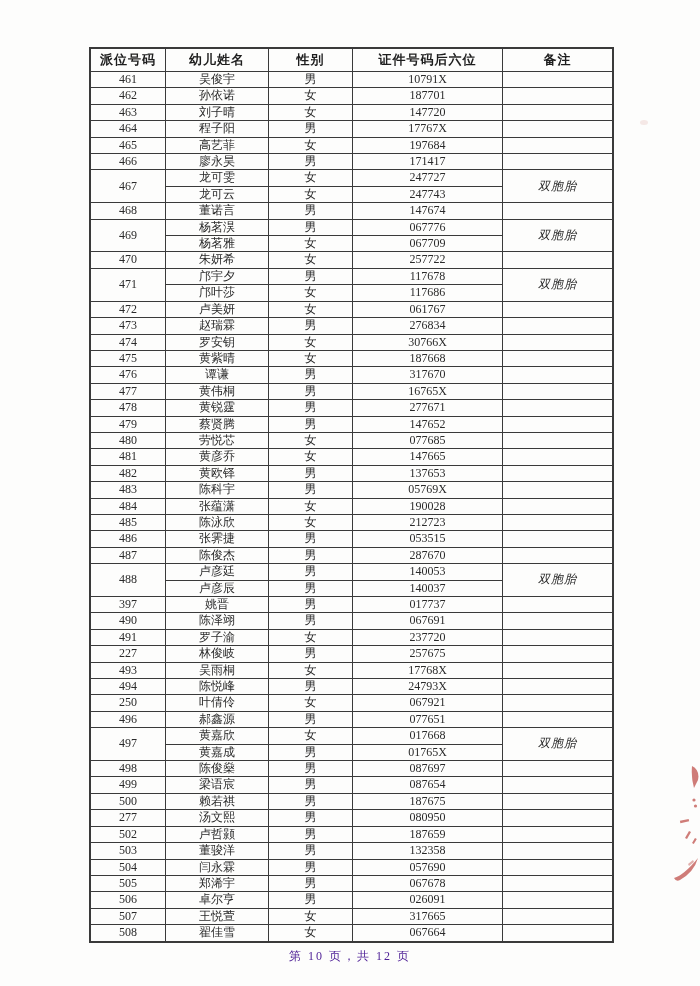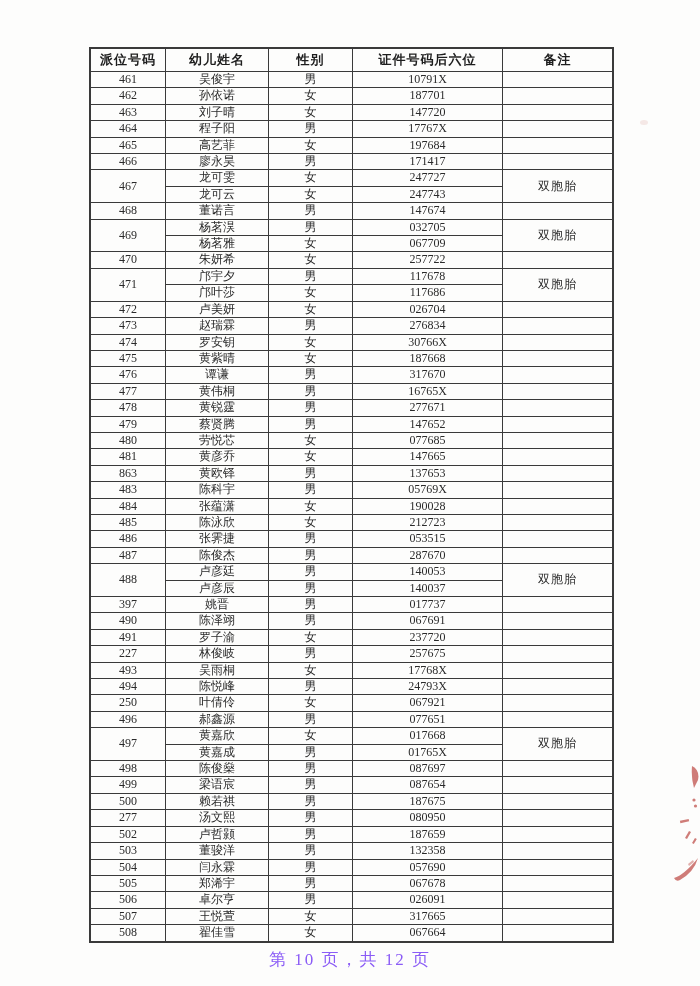--- a/index.html
+++ b/index.html
@@ -47,30 +47,31 @@
     font-size: 12px;
     color: #2a2a2a;
   }
   td.cell-num, td.cell-id {
     font-size: 11.5px;
     font-family: "Liberation Serif", "DejaVu Serif", serif;
   }
   td.cell-note {
     font-size: 12px;
     letter-spacing: 1px;
+    font-style: italic;
   }
   .footer {
     position: absolute;
     left: 0;
     top: 948px;
     width: 100%;
     text-align: center;
-    font-size: 17px;
+    font-size: 12px;
     letter-spacing: 2px;
-    color: #8b5cf6;
+    color: #4c1d95;
   }
   .stamp-fragment {
     position: absolute;
     right: 0;
     top: 740px;
     width: 42px;
     height: 160px;
     pointer-events: none;
   }
   .stamp-dot-top {
@@ -164,21 +165,21 @@
           <td class="cell-num">468</td>
           <td class="cell-name">董诺言</td>
           <td class="cell-gender">男</td>
           <td class="cell-id">147674</td>
           <td class="cell-note"></td>
         </tr>
         <tr>
           <td class="cell-num" rowspan="2">469</td>
           <td class="cell-name">杨茗淏</td>
           <td class="cell-gender">男</td>
-          <td class="cell-id">032705</td>
+          <td class="cell-id">067776</td>
           <td class="cell-note" rowspan="2">双胞胎</td>
         </tr>
         <tr>
           <td class="cell-name">杨茗雅</td>
           <td class="cell-gender">女</td>
           <td class="cell-id">067709</td>
         </tr>
         <tr>
           <td class="cell-num">470</td>
           <td class="cell-name">朱妍希</td>
@@ -195,21 +196,21 @@
         </tr>
         <tr>
           <td class="cell-name">邝叶莎</td>
           <td class="cell-gender">女</td>
           <td class="cell-id">117686</td>
         </tr>
         <tr>
           <td class="cell-num">472</td>
           <td class="cell-name">卢美妍</td>
           <td class="cell-gender">女</td>
-          <td class="cell-id">026704</td>
+          <td class="cell-id">061767</td>
           <td class="cell-note"></td>
         </tr>
         <tr>
           <td class="cell-num">473</td>
           <td class="cell-name">赵瑞霖</td>
           <td class="cell-gender">男</td>
           <td class="cell-id">276834</td>
           <td class="cell-note"></td>
         </tr>
         <tr>
@@ -262,21 +263,21 @@
           <td class="cell-note"></td>
         </tr>
         <tr>
           <td class="cell-num">481</td>
           <td class="cell-name">黄彦乔</td>
           <td class="cell-gender">女</td>
           <td class="cell-id">147665</td>
           <td class="cell-note"></td>
         </tr>
         <tr>
-          <td class="cell-num">863</td>
+          <td class="cell-num">482</td>
           <td class="cell-name">黄欧铎</td>
           <td class="cell-gender">男</td>
           <td class="cell-id">137653</td>
           <td class="cell-note"></td>
         </tr>
         <tr>
           <td class="cell-num">483</td>
           <td class="cell-name">陈科宇</td>
           <td class="cell-gender">男</td>
           <td class="cell-id">05769X</td>

